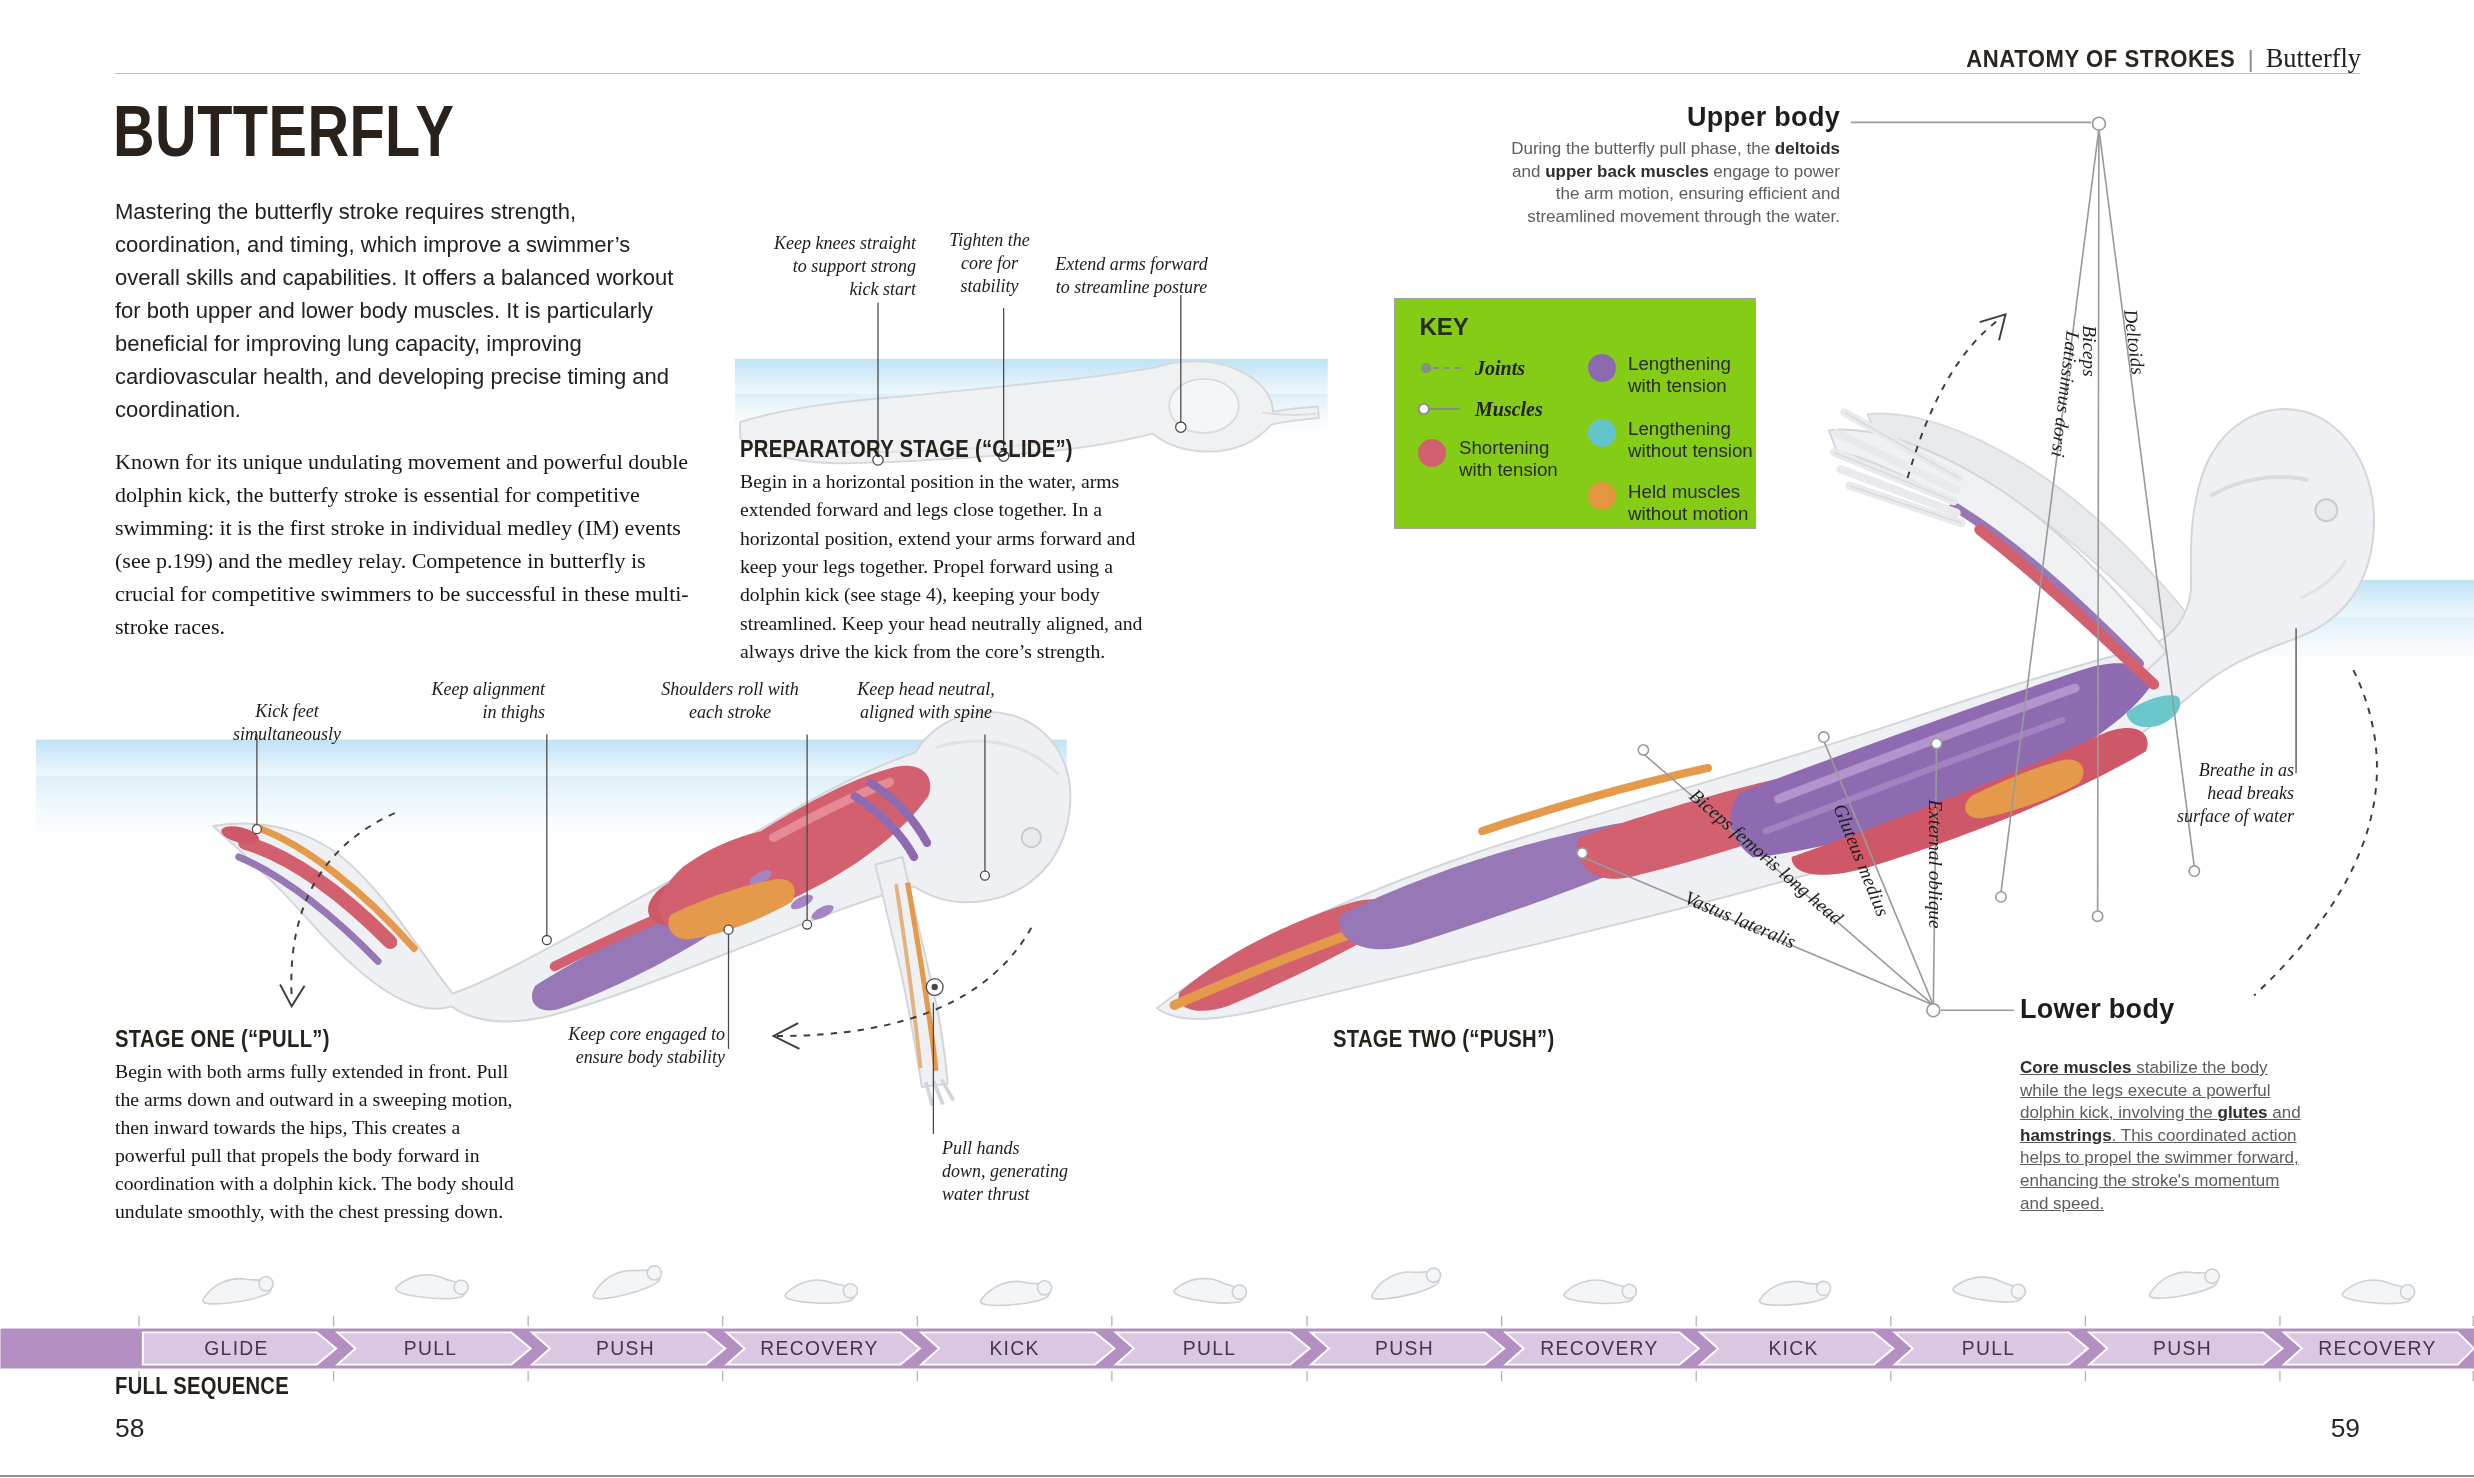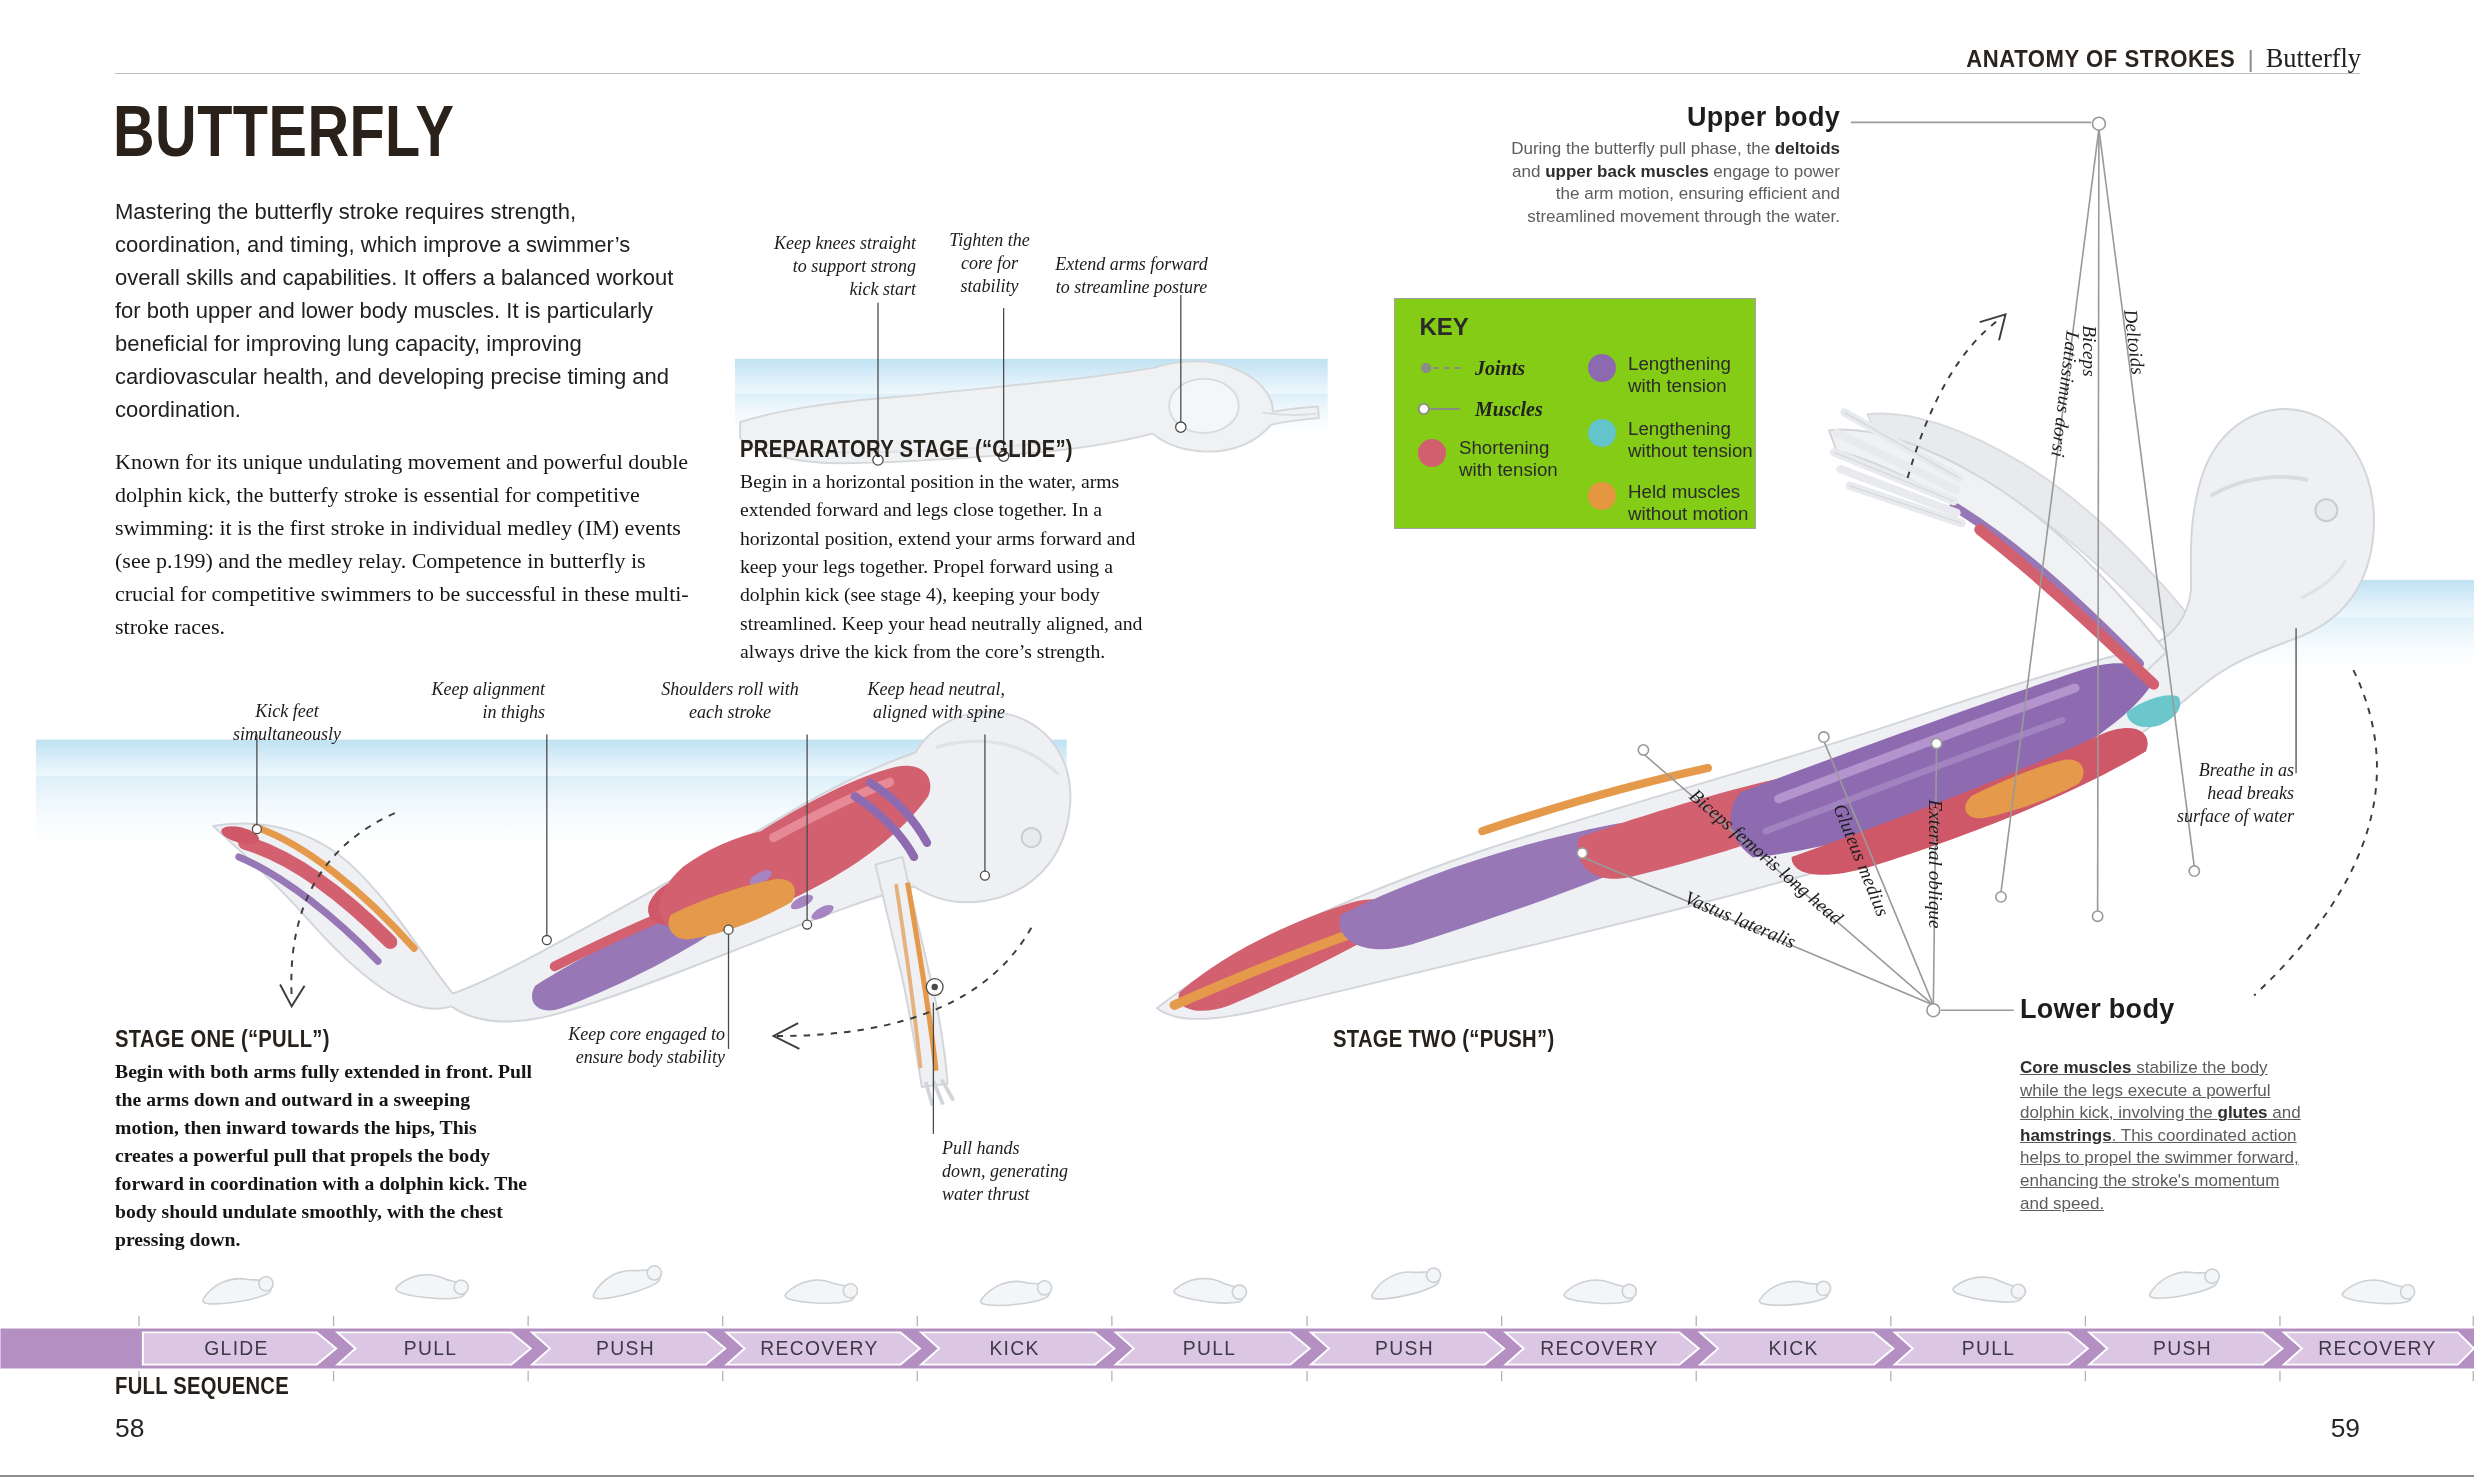--- a/index.html
+++ b/index.html
@@ -47,28 +47,28 @@
   #lb-p{left:2020px;top:1057px;width:284px;font-size:17px;line-height:1.33;color:#5d5d5d;text-decoration:underline;}
   #lb-p b{color:#2e2e2e;}
 
   
   .mlabel{position:absolute;font-family:"Liberation Serif",serif;font-style:italic;font-size:19.3px;color:#1d1d1d;white-space:nowrap;transform-origin:center center;}
 
   #breathe{left:2146px;top:759px;width:148px;text-align:right;}
 
   
   #s1-h{left:115px;top:1026px;font-size:23px;color:#27211c;}
-  #s1-b{left:115px;top:1058px;width:419px;font-size:19.7px;line-height:1.42;color:#151515;font-weight:bold;}
+  #s1-b{left:115px;top:1058px;width:419px;font-size:19.7px;line-height:1.42;color:#151515;}
   #s2-h{left:1333px;top:1026px;font-size:23px;color:#27211c;}
   #s2-b{left:1333px;top:1058px;width:425px;font-size:19.7px;line-height:1.42;color:#151515;}
 
   #c-kick{left:213px;top:678px;width:148px;text-align:center;margin-top:22px;}
   #c-align{left:400px;top:678px;width:145px;text-align:right;}
   #c-shoulder{left:651px;top:678px;width:158px;text-align:center;}
-  #c-head{left:847px;top:678px;width:158px;text-align:right;}
+  #c-head{left:847px;top:678px;width:158px;text-align:center;}
   #c-core{left:557px;top:1023px;width:168px;text-align:right;}
   #c-hands{left:942px;top:1137px;width:168px;text-align:left;}
 
   
   .seglbl{position:absolute;top:1333px;width:195px;height:31px;line-height:32px;text-align:center;
           font-size:19.3px;color:#3f3947;letter-spacing:1.3px;}
   #fullseq{left:115px;top:1373px;font-size:23px;color:#241f1a;}
   .pageno{font-size:26.4px;color:#262626;}
   #pg58{left:115px;top:1413px;}
   #pg59{left:2256px;top:1413px;width:104px;text-align:right;}

